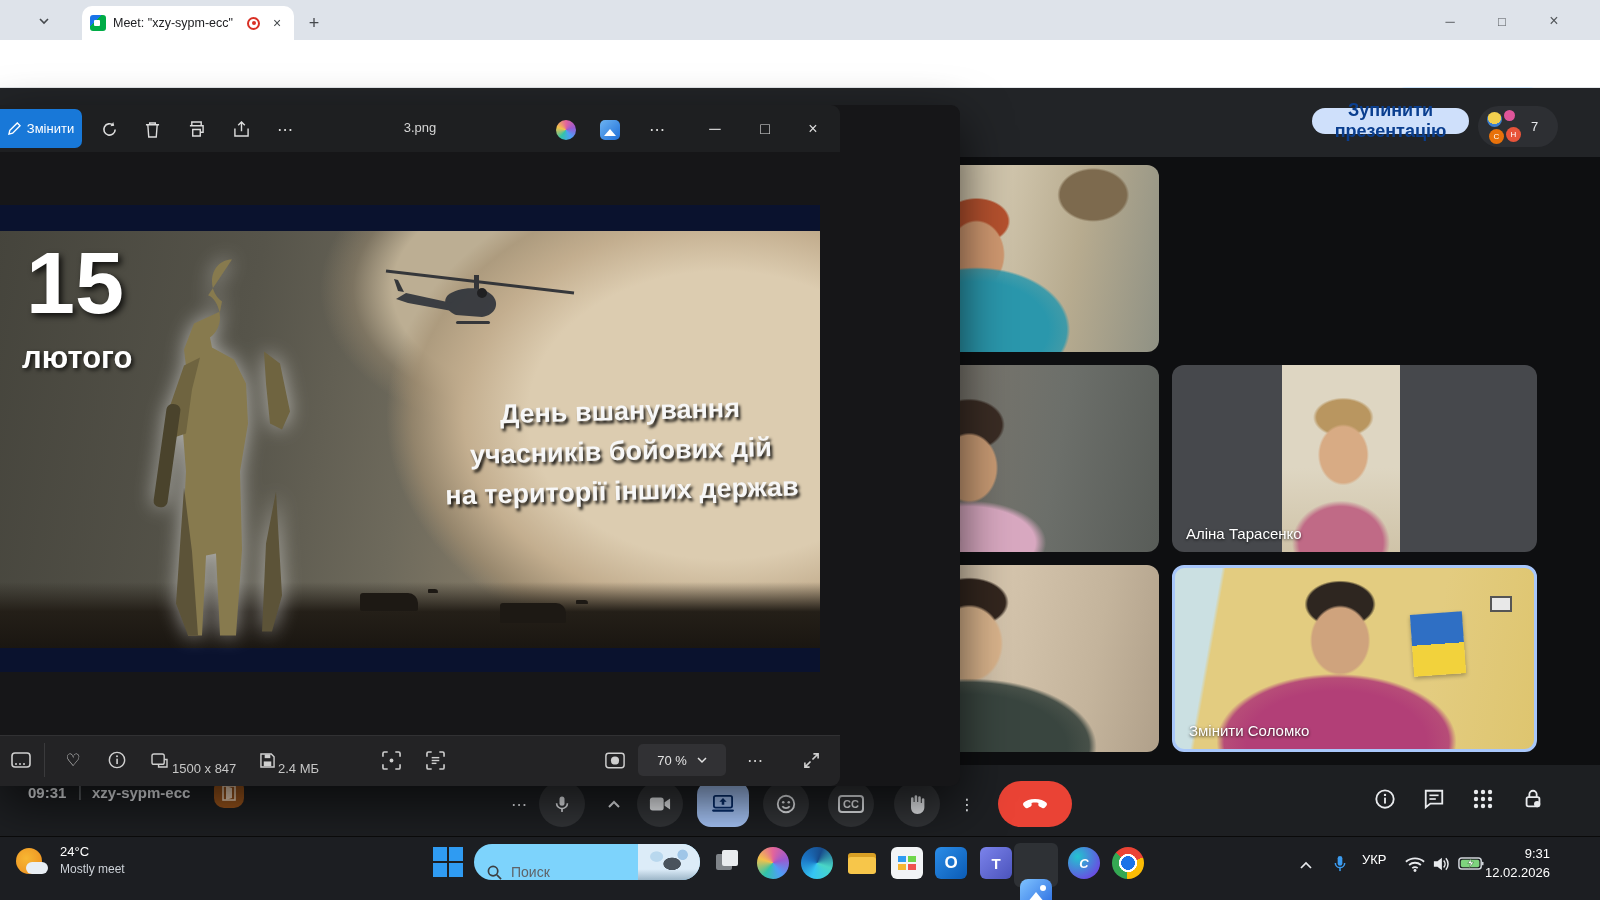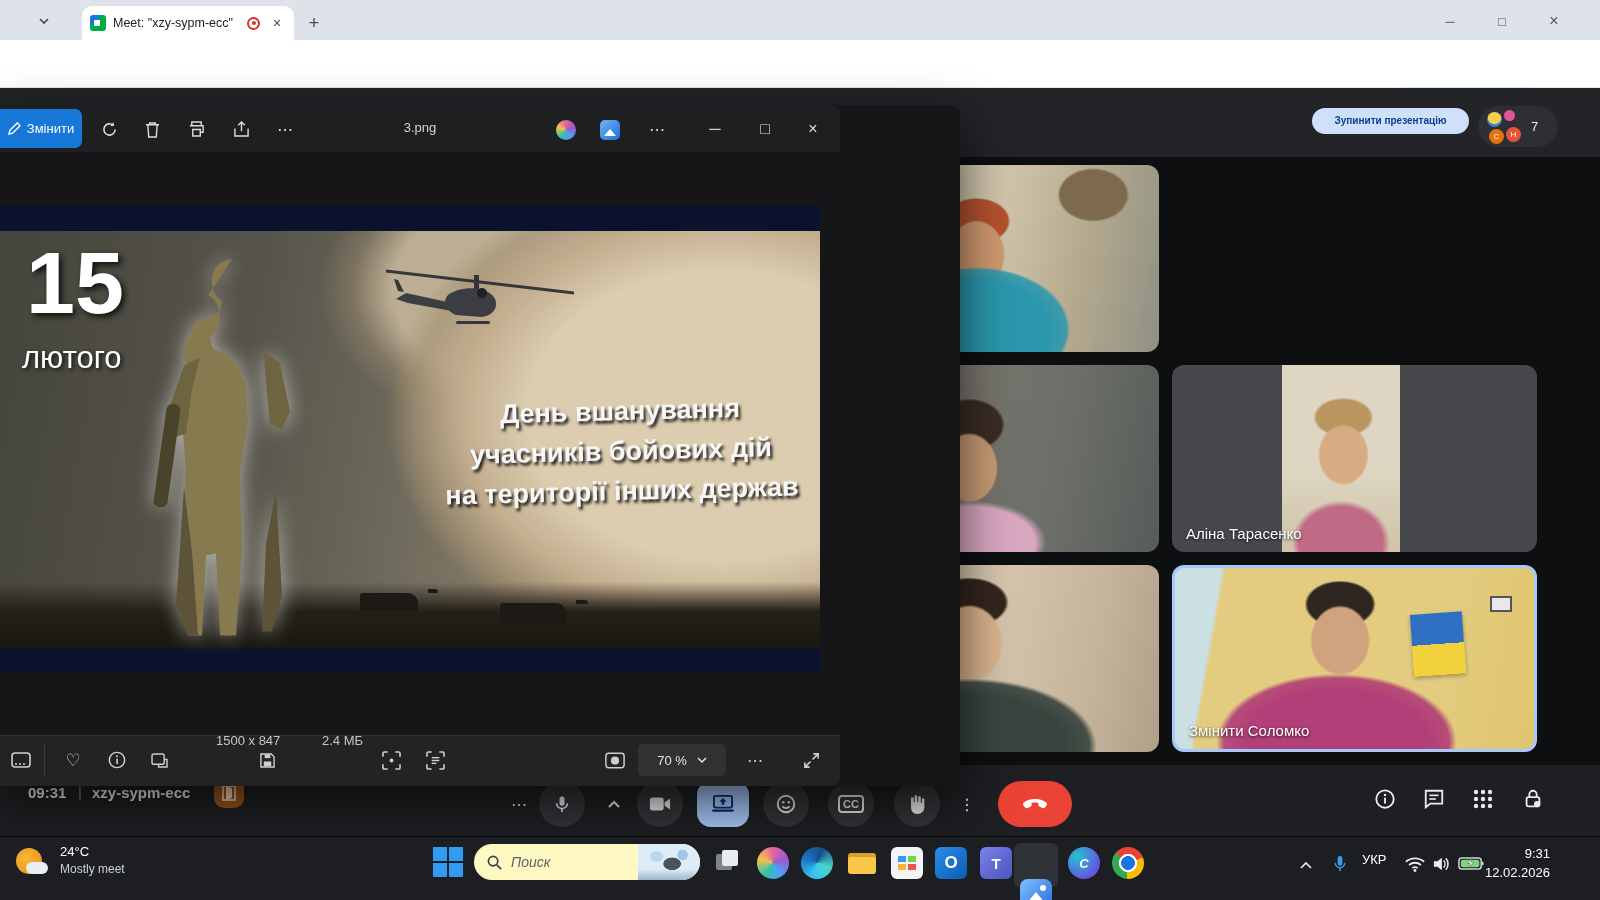--- a/index.html
+++ b/index.html
@@ -30,21 +30,21 @@
   #url-text{margin-left:10px;font-size:14px;color:#202124;flex:1;}
   #star{color:#5f6368;font-size:16px;}
   #media-icon{left:1313px;top:52px;width:26px;height:26px;color:#45494d;}
   #avatar{left:1349px;top:51px;width:27px;height:27px;border-radius:50%;background:radial-gradient(circle at 50% 30%,#f6d34c 0 40%,#4e8fd6 41% 70%,#2b6cb5 71% 100%);}
   #update-btn{left:1390px;top:47px;width:155px;height:34px;border-radius:17px;background:#cbe2f8;color:#0b57d0;font-size:13px;display:flex;align-items:center;justify-content:center;}
   #menu-dots{left:1550px;top:52px;width:20px;height:26px;color:#202124;font-size:15px;}
 
   
   #meet-page{left:0;top:88px;width:1600px;height:748px;background:#0e0f11;}
   #meet-topbar{left:0;top:0;width:1600px;height:69px;background:#222427;}
-  #stop-btn{left:1312px;top:20px;width:157px;height:26px;border-radius:19px;background:#cfe0fb;color:#0a3e8f;font-size:10px;line-height:1.15;display:flex;align-items:center;justify-content:center;text-align:center;font-weight:bold;}
+  #stop-btn{left:1312px;top:20px;width:157px;height:26px;border-radius:19px;background:#cfe0fb;color:#0a3e8f;font-size:18px;line-height:1.15;display:flex;align-items:center;justify-content:center;text-align:center;font-weight:bold;}
   #ppl-chip{left:1478px;top:18px;width:80px;height:41px;border-radius:21px;background:#2d2f33;display:flex;align-items:center;padding:0 9px;}
   #ppl-cluster{position:relative;width:36px;height:34px;flex:0 0 36px;}
   .mini-av{position:absolute;width:15px;height:15px;border-radius:50%;font-size:8px;color:#fff;display:flex;align-items:center;justify-content:center;}
   #ppl-count{margin-left:8px;color:#e8eaed;font-size:13px;}
   .tile{border-radius:12px;overflow:hidden;}
   .tile .name{position:absolute;left:14px;bottom:10px;color:#fff;font-size:15px;text-shadow:0 1px 3px rgba(0,0,0,.8);}
   .v1{background:
       radial-gradient(120px 80px at 50% 88%,#2a97ac 0 60%,rgba(42,151,172,.85) 75%,transparent 78%),
       radial-gradient(46px 56px at 50% 48%,#cf9870 0 58%,transparent 62%),
       radial-gradient(52px 36px at 50% 30%,#b5512e 0 60%,transparent 65%),
@@ -104,41 +104,41 @@
   #copilot-ico{left:556px;top:15px;width:20px;height:20px;border-radius:50%;background:conic-gradient(#e3649b,#9b59d0,#4f9ef8,#31c4a9,#f3c14b,#e3649b);}
   #visual-ico{left:600px;top:15px;width:20px;height:20px;border-radius:5px;background:linear-gradient(135deg,#6db4f2,#1f6fd8);position:relative;}
   #visual-ico:after{content:"";position:absolute;left:4px;top:9px;border-left:6px solid transparent;border-right:6px solid transparent;border-bottom:7px solid #fff;}
   #ph-img{left:0;top:100px;width:820px;height:467px;overflow:hidden;background:
       radial-gradient(430px 320px at 88% 45%,#dcccb0 0 45%,#c3ae8f 60%,rgba(165,145,115,.65) 72%,transparent 78%),
       radial-gradient(330px 210px at 68% 18%,#bcae93 0 50%,rgba(150,135,110,.5) 62%,transparent 72%),
       linear-gradient(100deg,#45443c 0,#56544a 30%,#6e6a5c 50%,#93866f 72%,#ab9a80 100%);}
   .navy{left:0;width:820px;background:#0a122e;}
   #img-ground{left:0;top:377px;width:820px;height:66px;background:linear-gradient(180deg,rgba(36,31,24,0) 0,#241f18 45%,#1a1611 100%);}
   #img-day{left:26px;top:34px;color:#fff;font-size:88px;font-weight:bold;line-height:1;text-shadow:3px 3px 6px rgba(0,0,0,.8);}
-  #img-month{left:22px;top:135px;color:#fff;font-size:31px;font-weight:normal;text-shadow:2px 2px 4px rgba(0,0,0,.8);}
+  #img-month{left:22px;top:135px;color:#fff;font-size:31px;font-weight:bold;text-shadow:2px 2px 4px rgba(0,0,0,.8);}
   #img-text{right:14px;top:186px;width:370px;text-align:center;color:#f7f7f7;font-size:27px;font-weight:bold;line-height:40px;transform:rotate(-1.5deg);text-shadow:2px 3px 3px rgba(0,0,0,.85);}
   #statue{left:140px;top:40px;filter:drop-shadow(0 0 10px rgba(255,255,255,.55));}
   #heli{left:378px;top:48px;opacity:.92;}
   .tank{background:#1d1914;border-radius:3px 10px 2px 2px;}
   #ph-botbar{left:0;top:630px;width:840px;height:51px;background:#232325;border-top:1px solid #313133;border-radius:0 0 9px 0;display:flex;align-items:center;}
   .pb-ico{top:642px;width:26px;height:26px;color:#cfcfcf;}
-  .pb-txt{top:628px;color:#c6c6c6;font-size:13px;margin-left:44px;}
+  .pb-txt{top:656px;color:#c6c6c6;font-size:13px;}
   #pb-sep{left:44px;top:638px;width:1px;height:34px;background:#3a3a3c;}
   #zoom-pill{left:638px;top:639px;width:88px;height:32px;border-radius:5px;background:#313134;color:#e2e2e2;font-size:13px;display:flex;align-items:center;justify-content:center;gap:10px;}
 
   
   #taskbar{left:0;top:836px;width:1600px;height:64px;background:#1c1e22;border-top:1px solid #0a0a0a;}
   #weather-ico{left:14px;top:8px;width:36px;height:36px;}
   #w-sun{position:absolute;left:2px;top:3px;width:26px;height:26px;border-radius:50%;background:radial-gradient(circle at 40% 40%,#f7b733,#ec8b1e);}
   #w-cloud{position:absolute;left:12px;top:17px;width:22px;height:12px;border-radius:8px;background:#e8eef4;}
   #w-temp{left:60px;top:7px;color:#fff;font-size:13px;}
   #w-desc{left:60px;top:25px;color:#cdd2d8;font-size:12px;}
   #start{left:432px;top:9px;width:34px;height:34px;}
   #start .q{position:absolute;width:14px;height:14px;background:#2f9bf2;}
-  #search-pill{left:474px;top:7px;width:226px;height:36px;border-radius:18px;background:#fef9c3;display:flex;align-items:center;overflow:hidden;font-style:italic;}
+  #search-pill{left:474px;top:7px;width:226px;height:36px;border-radius:18px;background:#7dd3fc;display:flex;align-items:flex-end;overflow:hidden;}
   #search-pill .mag{margin-left:13px;color:#3c4043;}
   #search-text{margin-left:9px;color:#5f6368;font-size:14px;flex:1;}
   #search-img{width:62px;height:36px;background:
       radial-gradient(14px 10px at 55% 55%,#4a535c 0 60%,transparent 65%),
       radial-gradient(8px 8px at 72% 30%,#9fc6e8 0 60%,transparent 70%),
       radial-gradient(10px 8px at 30% 35%,#b9d8ee 0 60%,transparent 70%),
       linear-gradient(180deg,#dcecf8 0 70%,#9db6c8 100%);}
   .tbico{top:10px;width:32px;height:32px;border-radius:6px;}
   #photos-active{left:1014px;top:6px;width:44px;height:44px;border-radius:6px;background:#2e3135;}
   #photos-active:after{content:"";position:absolute;left:14px;bottom:2px;width:16px;height:3px;border-radius:2px;background:#79b2ef;}

